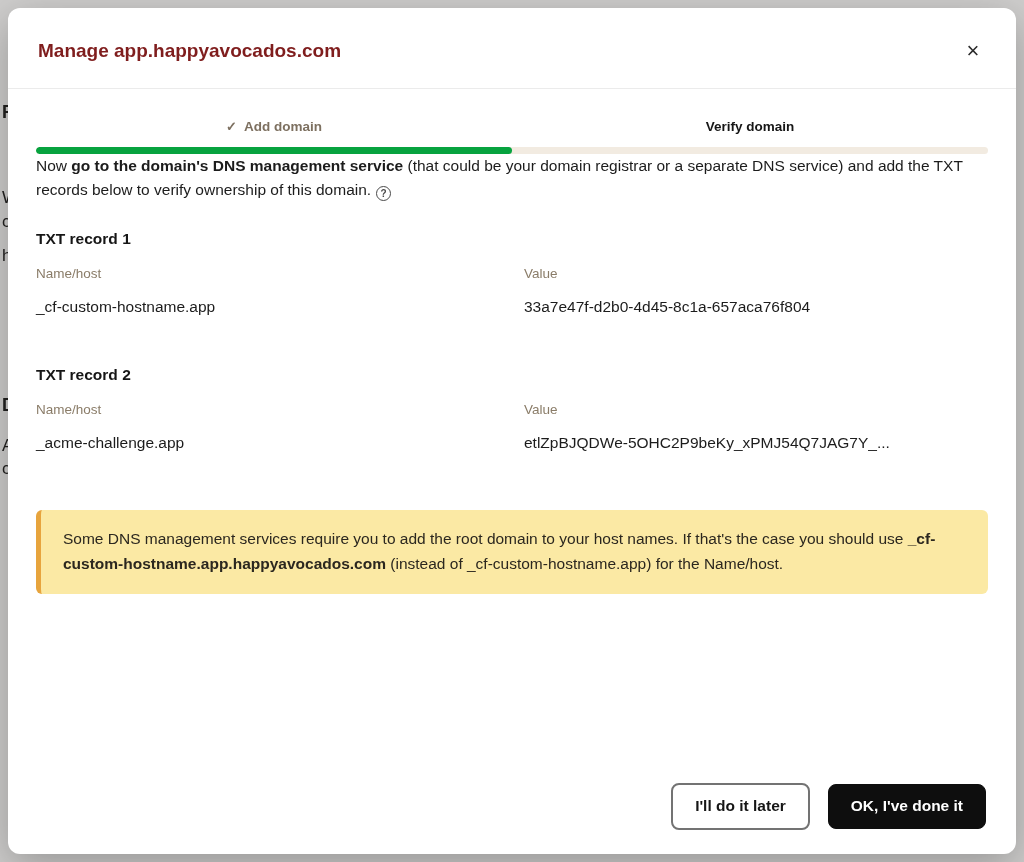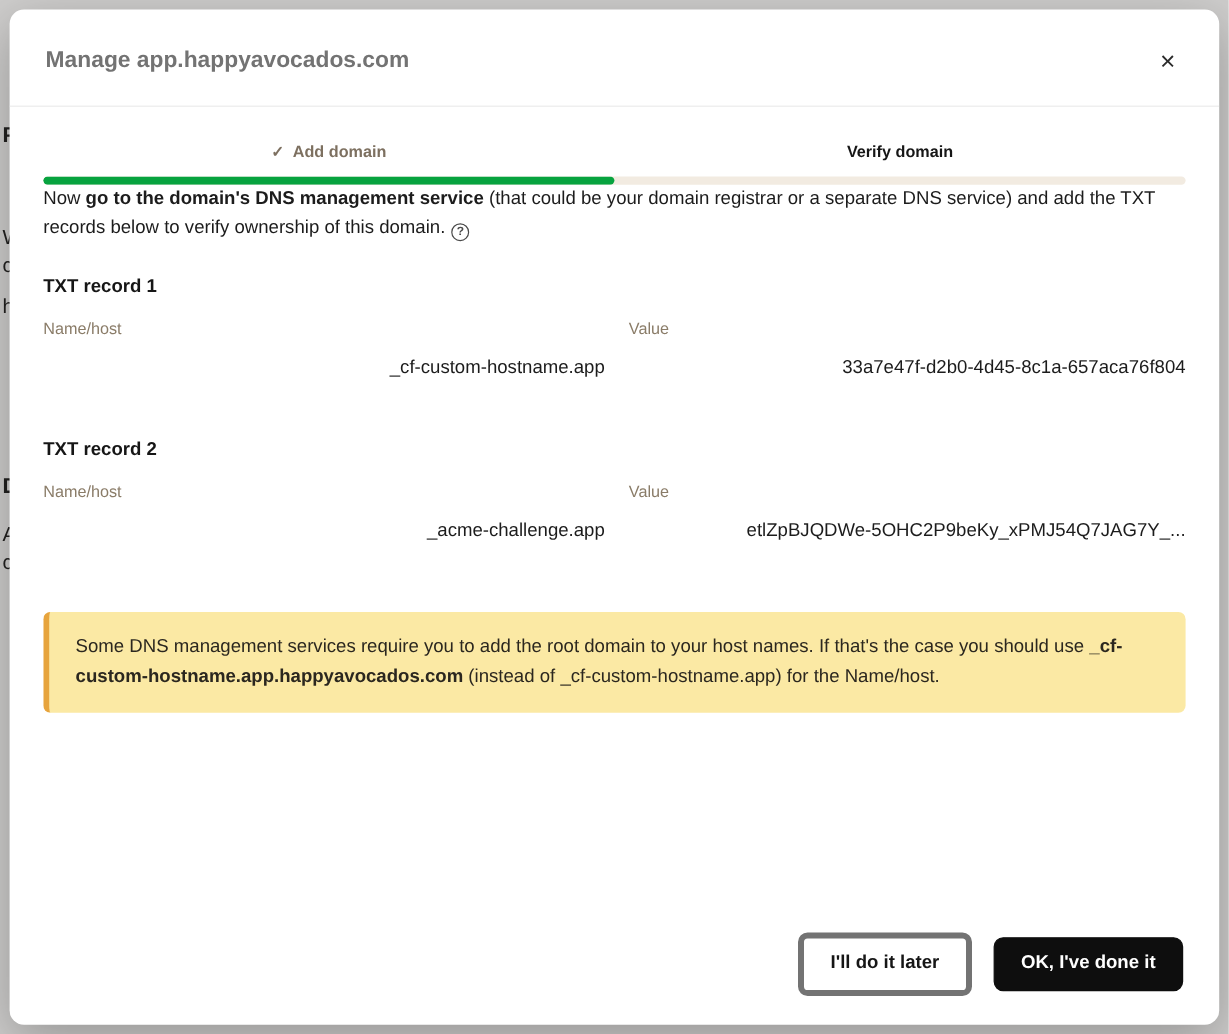--- a/index.html
+++ b/index.html
@@ -19,21 +19,21 @@
   .modal {
     position:absolute; left:8px; top:8px; width:1008px; height:846px;
     background:#ffffff; border-radius:12px;
     box-shadow:0 12px 44px rgba(0,0,0,0.28);
     display:flex; flex-direction:column; overflow:hidden;
   }
   .modal-header {
     display:flex; align-items:center; justify-content:space-between;
     padding:30px 30px 24px 30px; border-bottom:1px solid #ebebeb;
   }
-  .modal-title { font-size:19px; font-weight:700; color:#737373; }
+  .modal-title { font-size:19px; font-weight:700; color:#7f1d1d; }
   .close-btn {
     width:26px; height:26px; display:flex; align-items:center; justify-content:center;
     font-size:22px; line-height:1; color:#2b2b2b; cursor:pointer; background:none; border:none;
     font-family:inherit;
   }
 
   .content { flex:1; padding:30px 28px 0 28px; }
 
   .stepper { display:flex; }
   .step { flex:1; display:flex; justify-content:center; align-items:center; gap:7px;
@@ -54,21 +54,21 @@
     color:#4a4a4a; vertical-align:-2px; margin-left:5px;
   }
 
   .record { margin-top:28px; }
   .record.second { margin-top:50px; }
   .record-title { font-size:15.5px; font-weight:700; color:#161616; }
   .record-grid { display:flex; margin-top:18px; }
   .col-name { width:488px; padding-right:20px; }
   .col-value { flex:1; }
   .field-label { font-size:13.5px; color:#8a7c68; }
-  .field-value { margin-top:17px; font-size:15.5px; color:#1c1c1c; white-space:nowrap;text-align:right; }
+  .field-value { margin-top:17px; font-size:15.5px; color:#1c1c1c; white-space:nowrap; }
 
   .warning {
     margin-top:58px;
     background:var(--warning-bg, #fbe9a4);
     border-left:5px solid var(--warning-border, #e7a43d);
     border-radius:6px;
     padding:17px 22px;
     font-size:15.5px; line-height:1.6; color:#2b271f;
   }
 
@@ -76,21 +76,21 @@
   .note .link { color:#1c1c1c; cursor:pointer; }
 
   .modal-footer {
     display:flex; justify-content:flex-end; align-items:center; gap:18px;
     padding:22px 30px 24px 30px;
   }
   .btn {
     font-family:inherit; font-size:15.5px; font-weight:700;
     border-radius:8px; padding:12px 22px; cursor:pointer; line-height:1.2;
   }
-  .btn-secondary { background:#ffffff; color:#161616; border:5px solid #737373; }
+  .btn-secondary { background:#ffffff; color:#161616; border:2px solid #737373; }
   .btn-primary { background:var(--primary-button-bg, #0e0e0e); color:#ffffff;
                  border:1px solid var(--primary-button-bg, #0e0e0e); }
 </style>
 </head>
 <body>
 
 <div class="bg-page">
   <span class="bg-frag bold" style="top:102px;">P</span>
   <span class="bg-frag" style="top:188px;">W</span>
   <span class="bg-frag" style="top:212px;">c</span>

